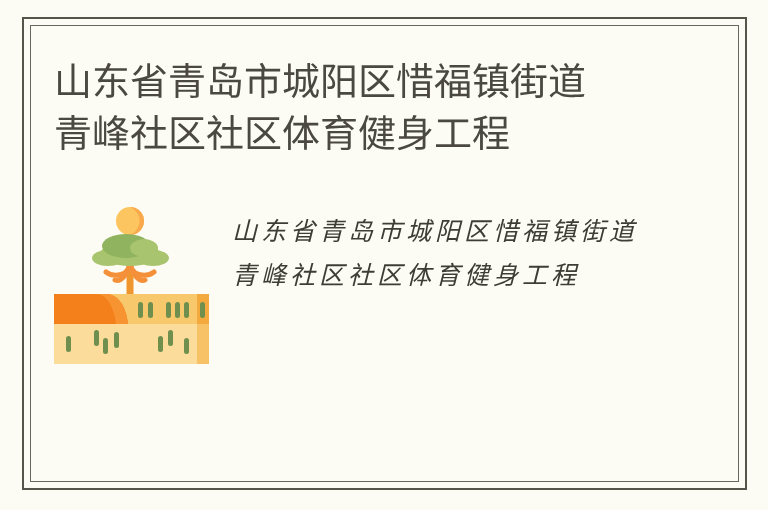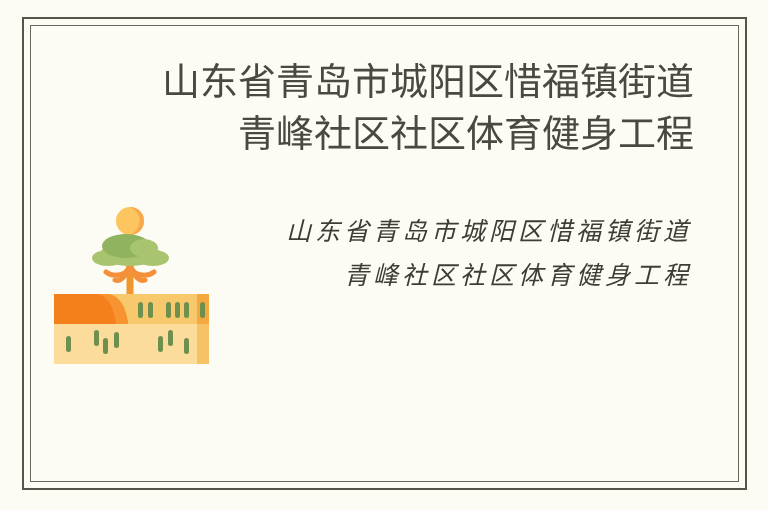--- a/index.html
+++ b/index.html
@@ -14,21 +14,20 @@
     font-family: "Liberation Sans", "DejaVu Sans", sans-serif;
   }
 
   
   .page {
     position: relative;
     width: 768px;
     height: 510px;
     background: #fcfcf4;
     box-sizing: border-box;
-    text-align: right;
   }
 
   
   .frame-outer {
     position: absolute;
     left: 22px;
     top: 17px;
     width: 725px;
     height: 473px;
     border: 2px solid #57544a;

